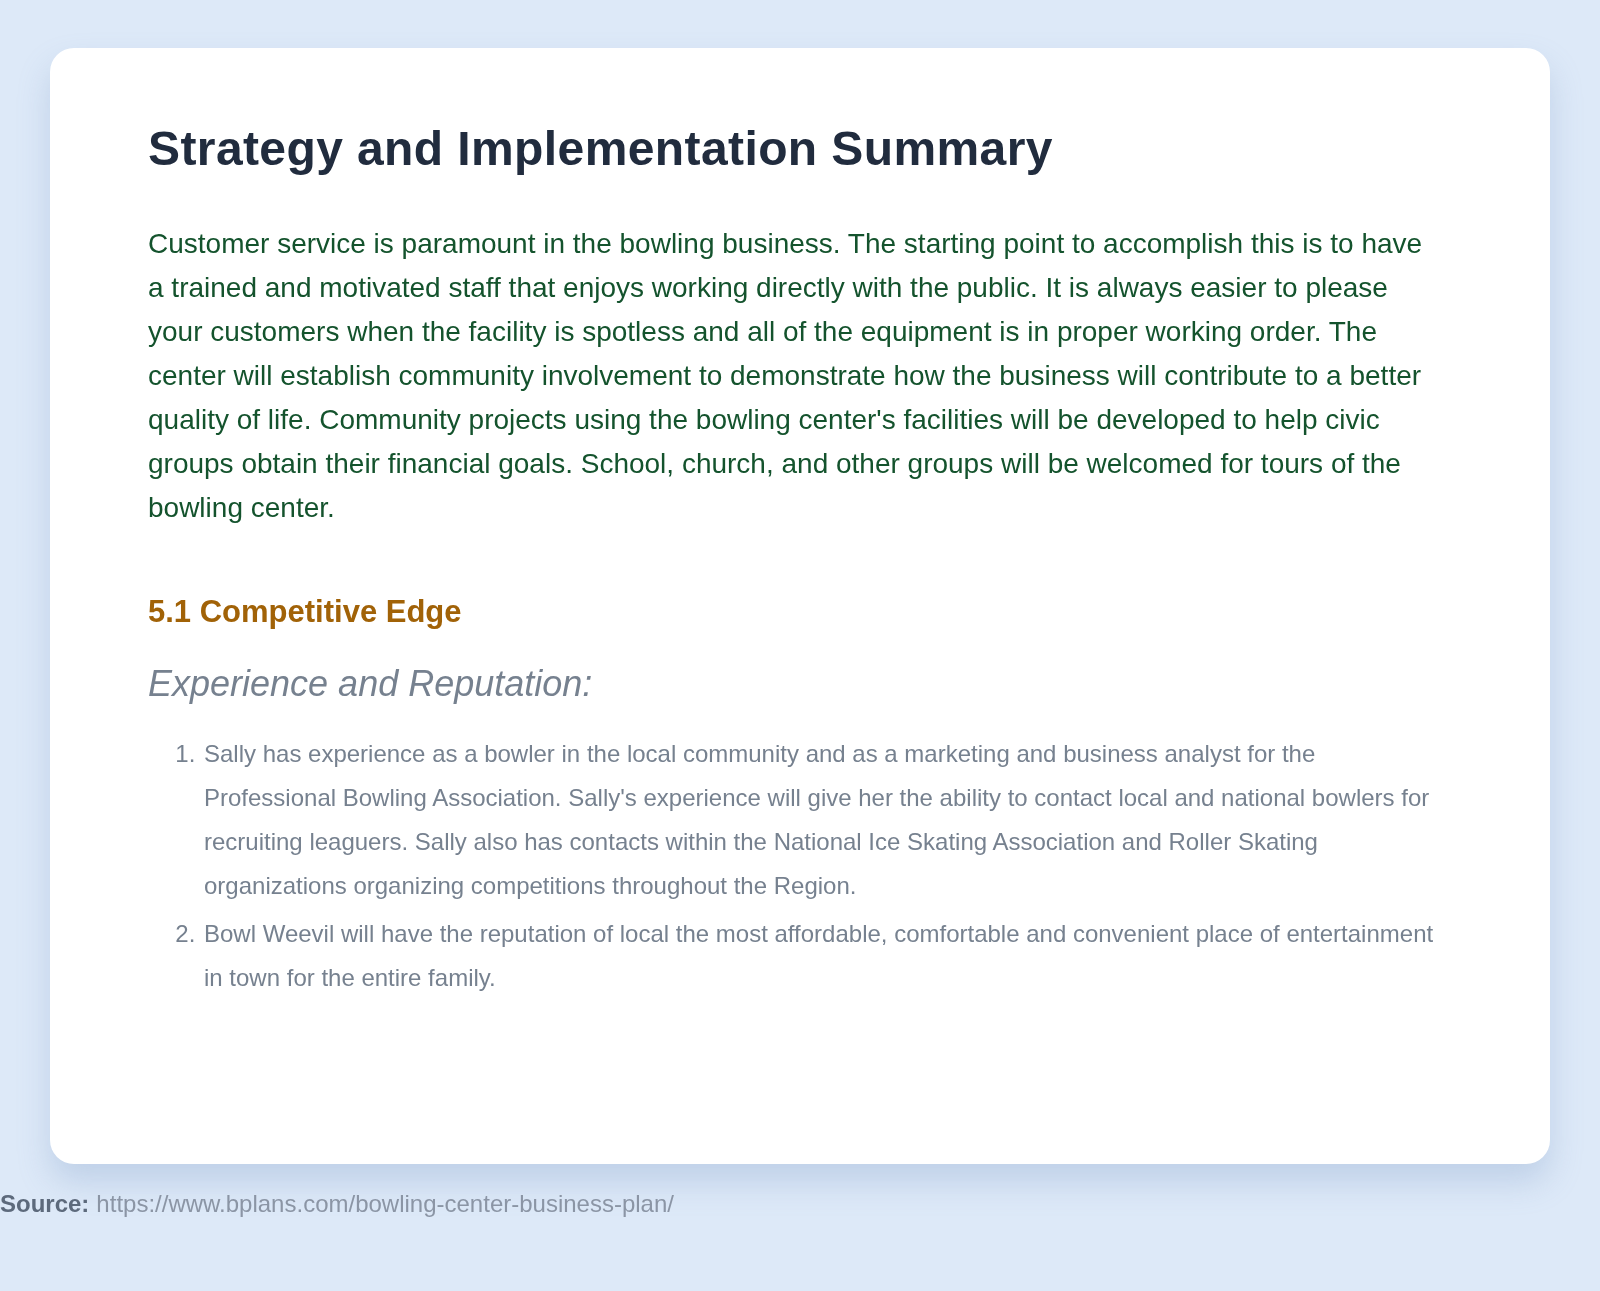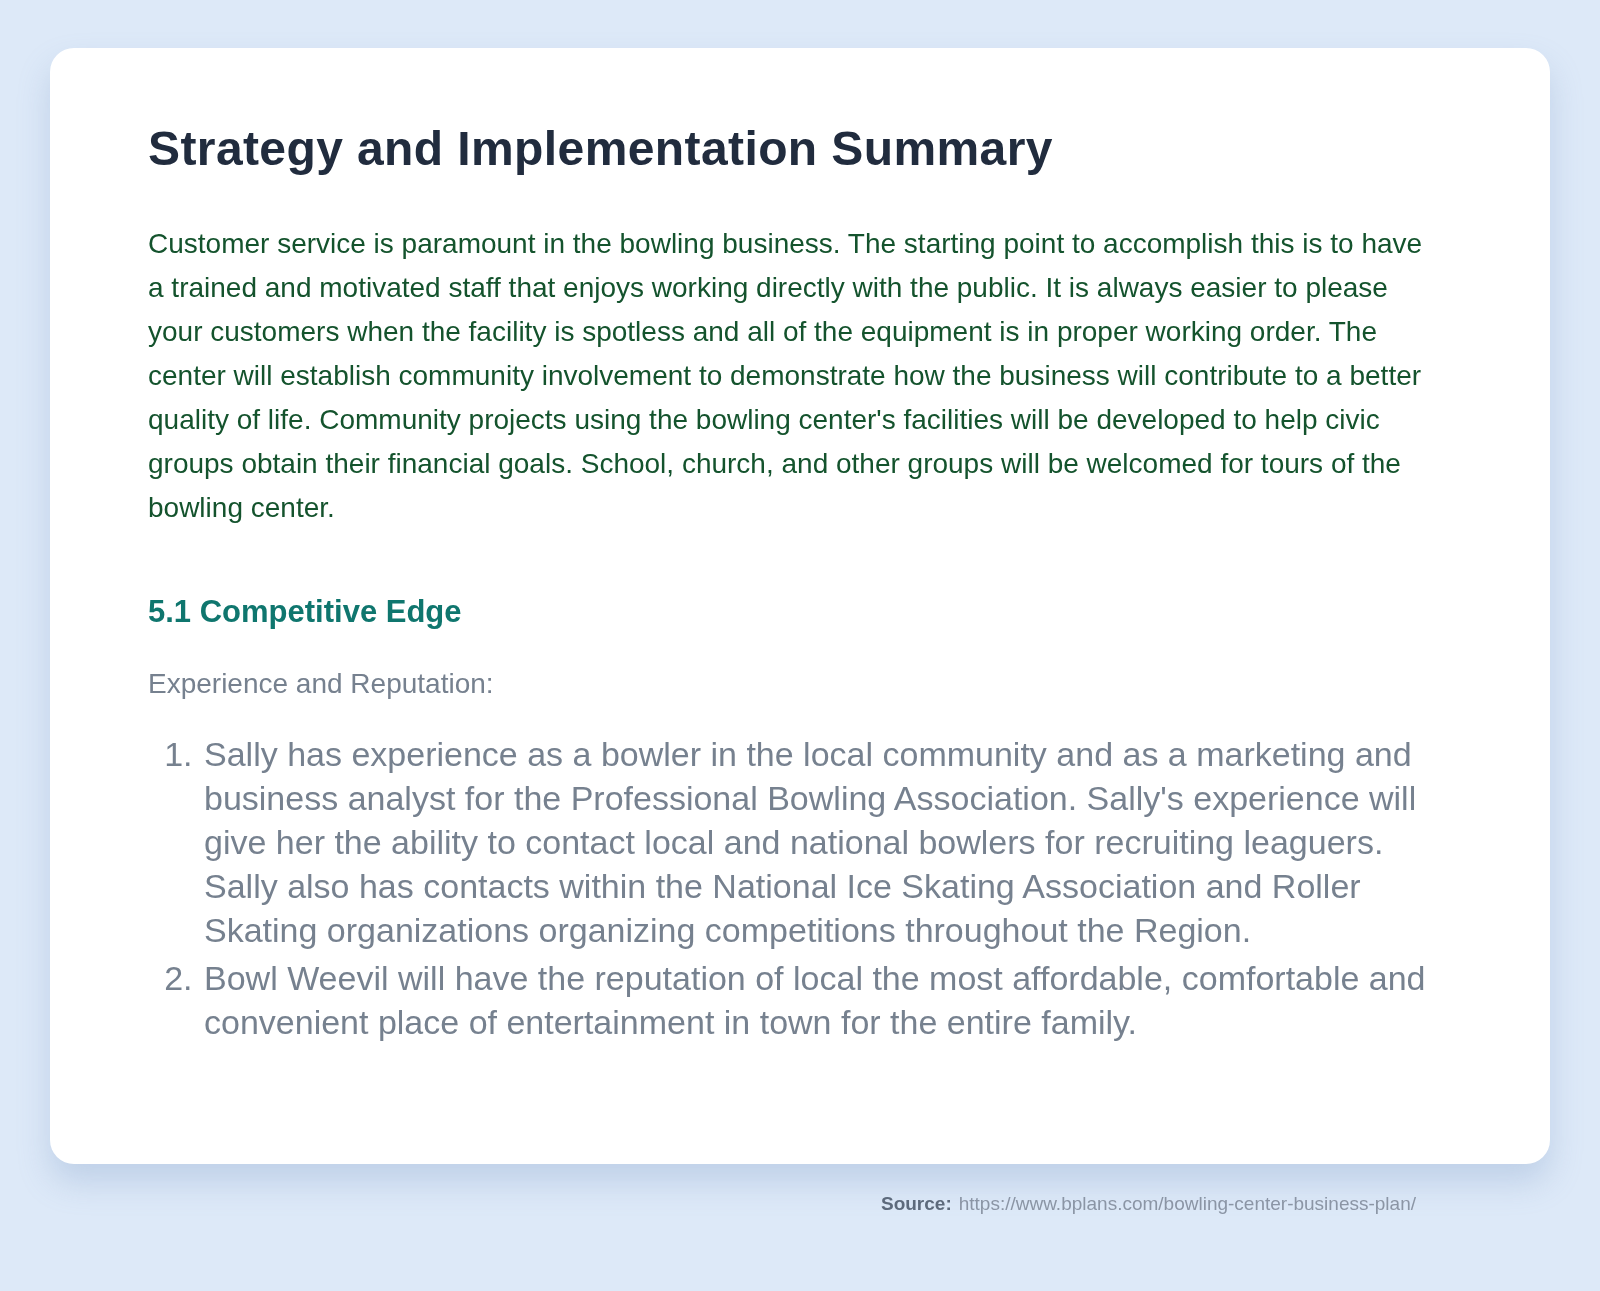--- a/index.html
+++ b/index.html
@@ -36,47 +36,48 @@
     font-size: 28px;
     line-height: 44px;
     color: #14532d;
     max-width: 1290px;
   }
   .section-heading {
     margin: 62px 0 0 0;
     font-size: 31px;
     line-height: 40px;
     font-weight: 700;
-    color: #0f766e;
+    color: #a16207;
   }
   .section-subheading {
     margin: 32px 0 0 0;
-    font-size: 28px;
+    font-size: 36px;
     line-height: 40px;
     color: #76818f;
+    font-style: italic;
   }
   .edge-list {
     margin: 28px 0 8px 0;
     padding-left: 54px;
-    font-size: 34px;
+    font-size: 24px;
     line-height: 44px;
     color: #76818f;
     max-width: 1290px;
   }
   .edge-list li {
     padding-left: 2px;
     margin: 0 0 4px 0;
   }
   .source-footer {
     position: absolute;
     left: 0;
     top: 1191px;
     width: 1416px;
-    text-align: right;
-    font-size: 19px;
+    text-align: left;
+    font-size: 24px;
     line-height: 26px;
     color: #8b95a5;
   }
   .source-label {
     font-weight: 700;
     color: #5d6a7c;
     margin-right: 7px;
   }
 </style>
 </head>

